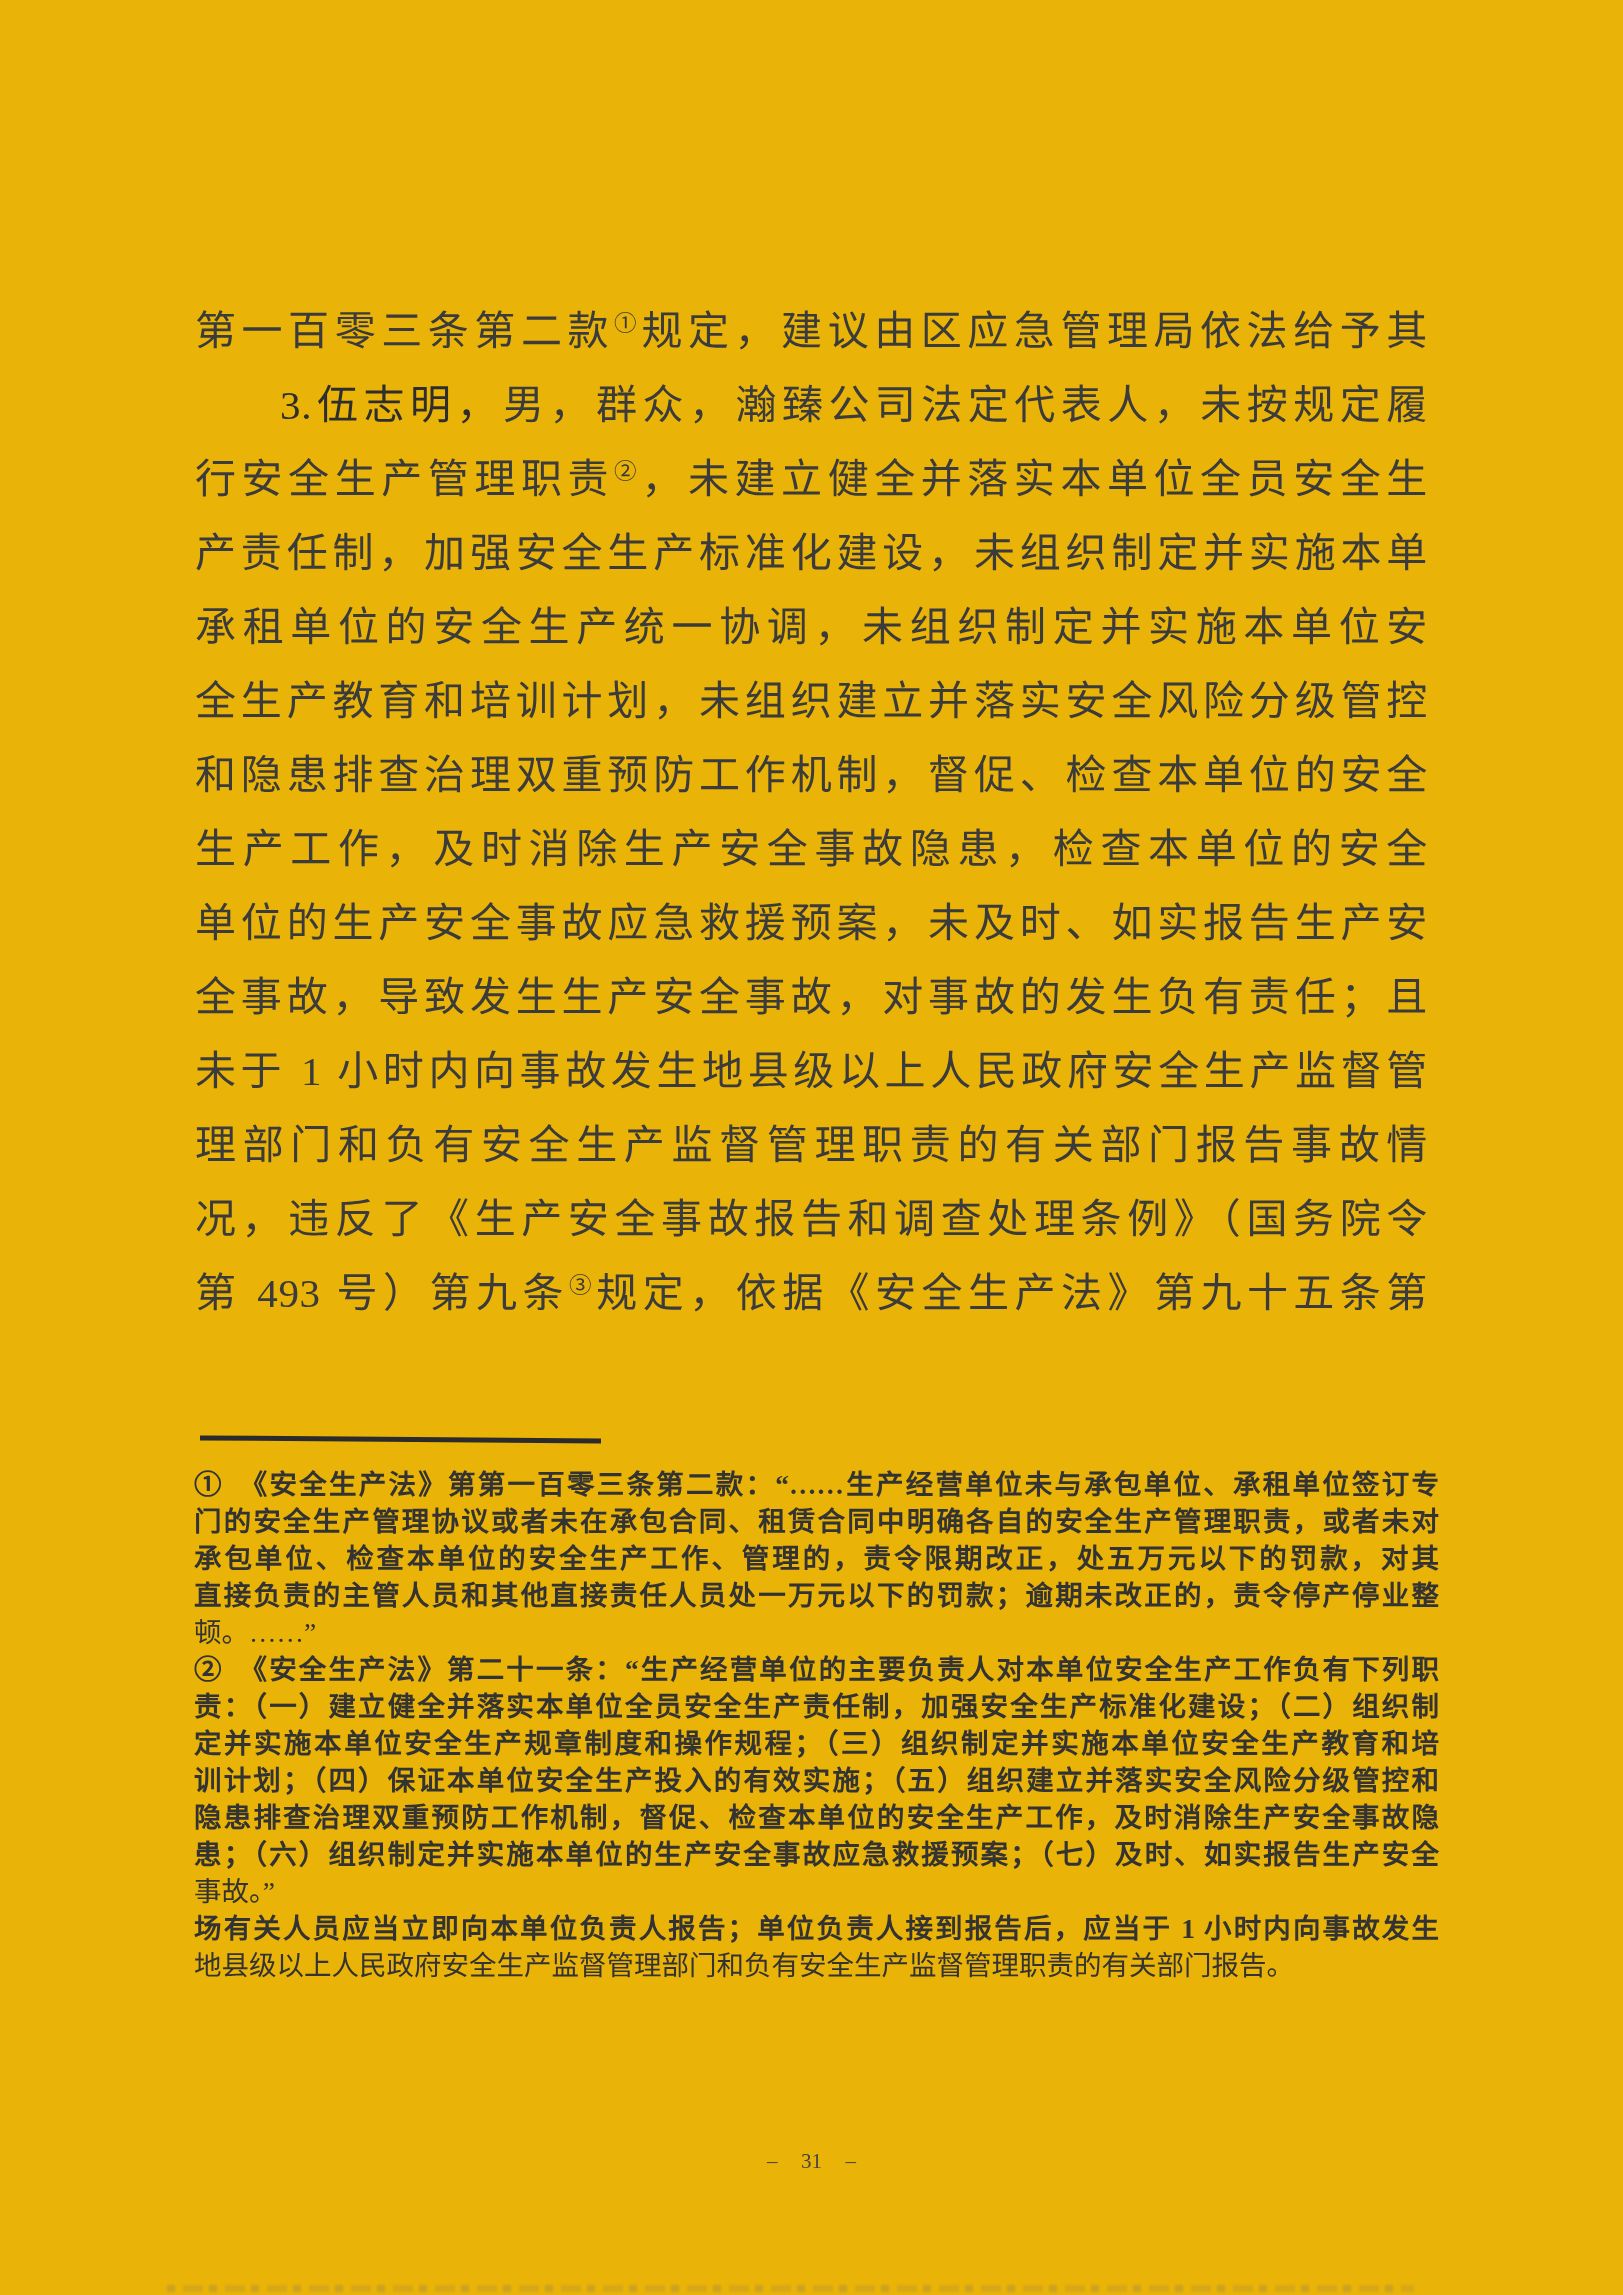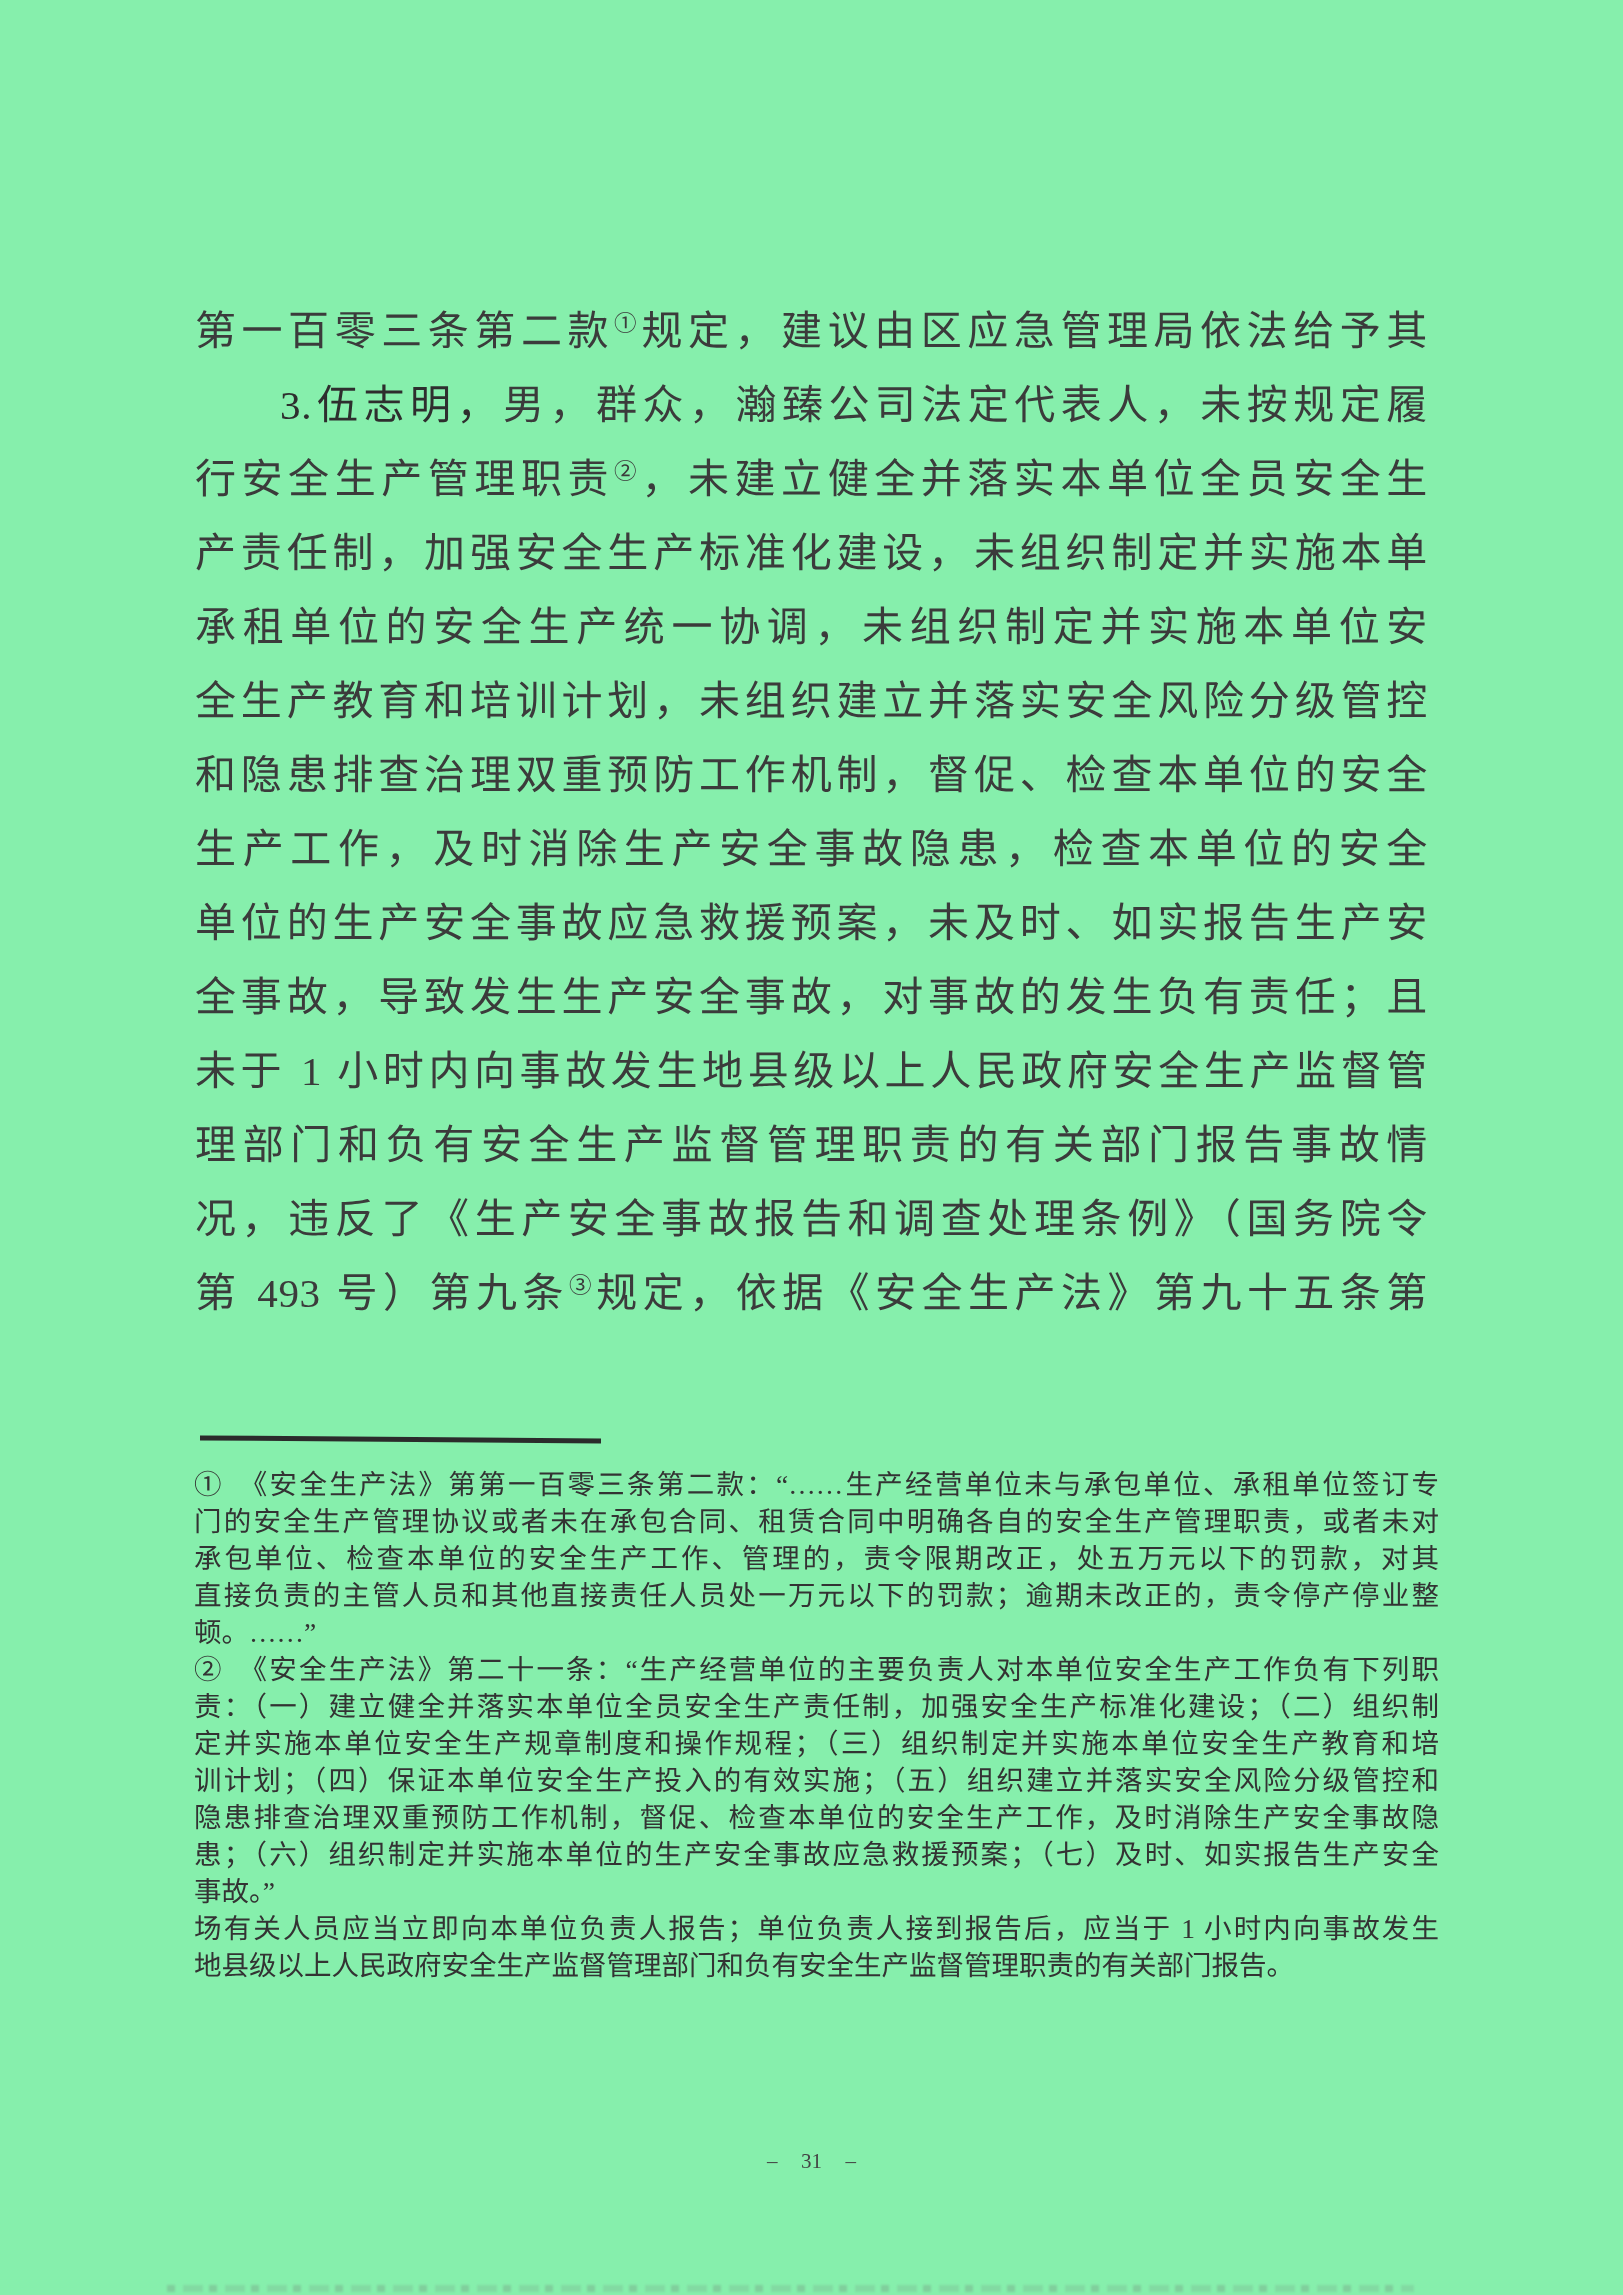--- a/index.html
+++ b/index.html
@@ -4,21 +4,21 @@
 <style>
   html, body { margin: 0; padding: 0; }
   body {
     width: 1623px; height: 2295px;
     background: #f4f4f2;
     font-family: "Liberation Serif", "DejaVu Serif", serif;
   }
   .page {
     position: relative;
     width: 1623px; height: 2295px;
-    background: #86efac;
+    background: #eab308;
     overflow: hidden;
     color: #3b3b3b;
   }
   
   .main-text {
     position: absolute;
     left: 195px; top: 294px;
     width: 1233px;
     font-size: 41px;
     line-height: 74px;
@@ -55,21 +55,21 @@
     width: 1245px;
     font-size: 27.5px;
     line-height: 37px;
     color: #333333;
   }
   .fline {
     text-align: justify;
     text-justify: inter-character;
     height: 37px;
   }
-  .fline.just { text-align-last: justify; }
+  .fline.just { text-align-last: justify; font-weight: bold; }
   
   .page-number {
     position: absolute;
     left: 0; top: 2149px;
     width: 1623px;
     text-align: center;
     font-size: 21px;
     color: #444444;
     word-spacing: 18.3px;
   }

